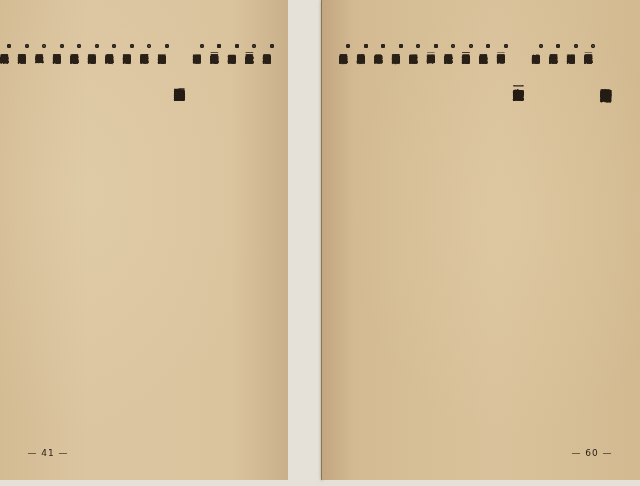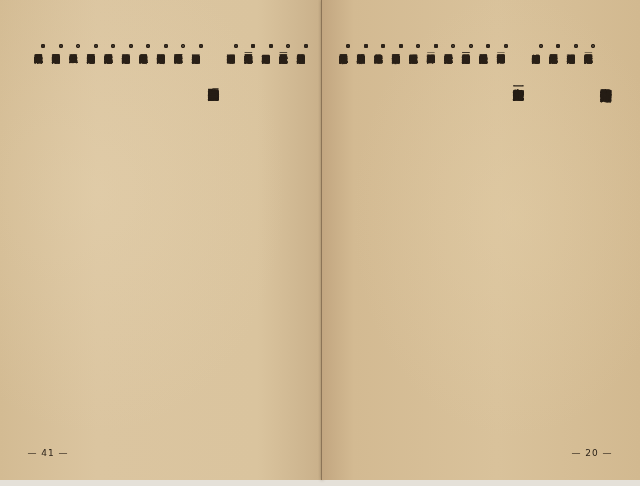--- a/index.html
+++ b/index.html
@@ -6,21 +6,21 @@
   body {
     width: 640px; height: 486px; overflow: hidden;
     background: #e5e1d9;
     font-family: "DejaVu Serif", serif;
     color: #2a2119;
     position: relative;
   }
   .spread { position: absolute; left: 0; top: 0; width: 640px; height: 480px; }
   .page { position: absolute; top: 0; height: 480px; overflow: hidden; }
   .left-page {
-    left: 0; width: 322px;
+    left: 0; width: 288px;
     background:
       radial-gradient(ellipse at 30% 40%, rgba(232,214,180,0.35), rgba(0,0,0,0) 60%),
       linear-gradient(to right, #d3bb93 0%, #dbc5a0 30%, #dac49e 80%, #c9b08a 100%);
   }
   .right-page {
     left: 322px; width: 318px;
     background:
       radial-gradient(ellipse at 60% 45%, rgba(230,210,172,0.35), rgba(0,0,0,0) 60%),
       linear-gradient(to right, #c2a680 0%, #d3ba92 10%, #d9c29b 55%, #d2b990 100%);
   }
@@ -107,16 +107,16 @@
       <div class="col body">注射<span class="pd">。</span>靜脈注射<span class="pd">。</span>吸入<span class="pd">。</span>灌腸等方法<span class="pd">。</span>以圖各個證狀之輕減<span class="pd">。</span>如此治法<span class="pd">。</span>不惟失之煩雜<span class="pd">。</span>且於各個之療法間<span class="pd">。</span>不能聯絡</div>
       <div class="col body">統一<span class="pd">。</span>不能始着發揮自然良能之作用<span class="pd">。</span>反之中醫方劑<span class="pd">。</span>於一方中有多種之治療效能<span class="pd">。</span>若於病證較單純者<span class="pd">。</span>以一方總</div>
       <div class="col body">治其各個證狀<span class="pd">。</span>雖在難者<span class="pd">。</span>亦可合數方治之<span class="pd">。</span>若猶以爲不足<span class="pd">。</span>則此合方兼用丸散劑以圖之<span class="pd">。</span>此合方中之藥物個數雖頗</div>
       <div class="col body">多<span class="pd">。</span>而在方劑卻極簡易<span class="pd">。</span>有統一<span class="pd">。</span>有聯絡<span class="pd">。</span>其效果實偉大也<span class="pd">。</span>例如葛根湯由葛根<span class="pd">。</span>麻黃<span class="pd">。</span>大棗<span class="pd">。</span>生薑<span class="pd">。</span>桂枝<span class="pd">。</span>芍藥<span class="pd">。</span>甘草七味組</div>
       <div class="col body">成<span class="pd">。</span>其藥物數雖不少<span class="pd">。</span>然決非烏合之衆<span class="pd">。</span>以葛根爲主<span class="pd">。</span>佐以他藥<span class="pd">。</span>故能奏殊效<span class="pd">。</span>是乃以主藥葛根證之項背筋的強直性痙</div>
       <div class="col body">攣爲目的而用此方<span class="pd">。</span>凡感冒<span class="pd">。</span>腸傷寒<span class="pd">。</span>腸炎<span class="pd">。</span>破傷風<span class="pd">。</span>風濕病<span class="pd">。</span>急熱性下痢<span class="pd">。</span>痔瘻<span class="pd">。</span>眼疾<span class="pd">。</span>耳疾<span class="pd">。</span>上顎竇蓄膿證<span class="pd">。</span>皮膚病等悉能</div>
       <div class="col body">治之<span class="pd">。</span>又如小柴胡湯由柴胡<span class="pd">。</span>黃芩<span class="pd">。</span>人參<span class="pd">。</span>甘草<span class="pd">。</span>大棗<span class="pd">。</span>生薑<span class="pd">。</span>半夏七味組成<span class="pd">。</span>主藥爲柴胡<span class="pd">。</span>其證以胸脅苦滿爲目標<span class="pd">。</span>凡支氣</div>
       <div class="col body">管炎<span class="pd">。</span>百日咳<span class="pd">。</span>肺結核<span class="pd">。</span>胸膜炎<span class="pd">。</span>腸傷寒<span class="pd">。</span>瘧疾<span class="pd">。</span>胃腸炎<span class="pd">。</span>肝臟病<span class="pd">。</span>腎臟腎盂炎<span class="pd">。</span>婦人病等悉能治之<span class="pd">。</span>又如桂枝茯苓丸由桂枝<span class="pd">。</span></div>
       <div class="col body">茯苓<span class="pd">。</span>芍藥<span class="pd">。</span>桃仁<span class="pd">。</span>牡丹皮五味組成<span class="pd">。</span>因臍下部之瘀血塊<span class="pd">。</span>在左腹直肌之攣急爲用此方之目標<span class="pd">。</span>因此方對瘀血之血管<span class="pd">。</span>血</div>
     </div>
-    <div class="page-number">— 20 —</div>
+    <div class="page-number">— 60 —</div>
   </div>
 
 </div>
 
 </body></html>

